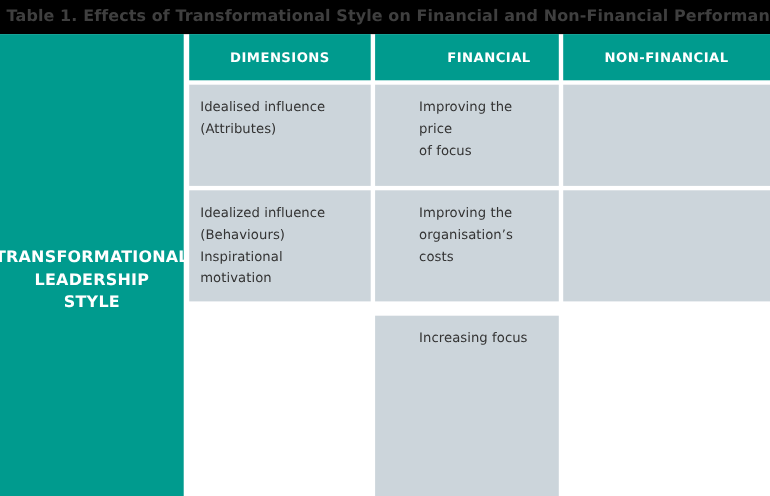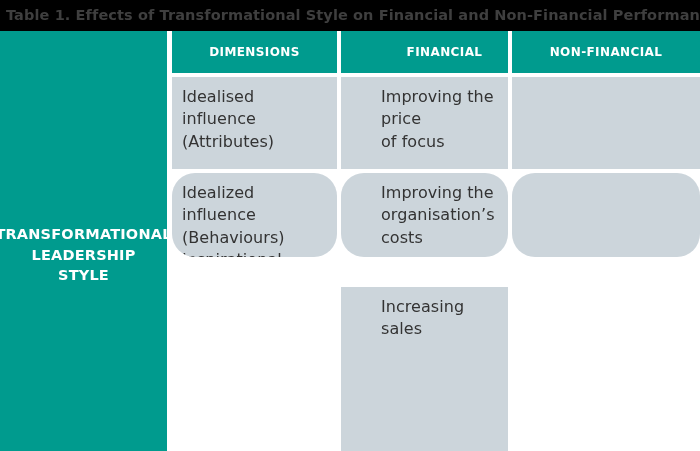--- a/index.html
+++ b/index.html
@@ -97,34 +97,34 @@
   
   .data-cell {
     position: absolute;
     background: #ccd5db;
     box-sizing: border-box;
     padding: 9px 10px 6px 10px;
     overflow: hidden;
   }
   .cell-text {
     color: #333333;
-    font-size: 16px;
+    font-size: 12px;
     line-height: 1.40;
     white-space: pre-line;
     letter-spacing: 0.05px;
   }
 
   
   .col-dimensions { left: 172px; width: 165px; }
   .col-financial  { left: 341px; width: 167px; padding-left: 40px; }
   .col-nonfin     { left: 512px; width: 188px; }
 
   
   .row-1 { top: 46px;  height: 92px;  }
-  .row-2 { top: 142px; height: 84px; border-radius: 23px; }
+  .row-2 { top: 142px; height: 101px; }
   .row-3 { top: 256px; height: 164px; }
 </style>
 </head>
 <body>
 
 <div id="table-figure">
 
   <div id="title-bar">
     <span id="title-text">Table 1.  Effects of Transformational Style on Financial and Non-Financial Performance</span>
   </div>
@@ -167,17 +167,17 @@
     </div>
     <div class="data-cell col-financial row-2">
       <span class="cell-text">Improving the
 organisation’s costs</span>
     </div>
     <div class="data-cell col-nonfin row-2">
       <span class="cell-text"></span>
     </div>
 
     <div class="data-cell col-financial row-3">
-      <span class="cell-text">Increasing sales</span>
+      <span class="cell-text">Increasing focus</span>
     </div>
 
   </div>
 </div>
 
 </body></html>

